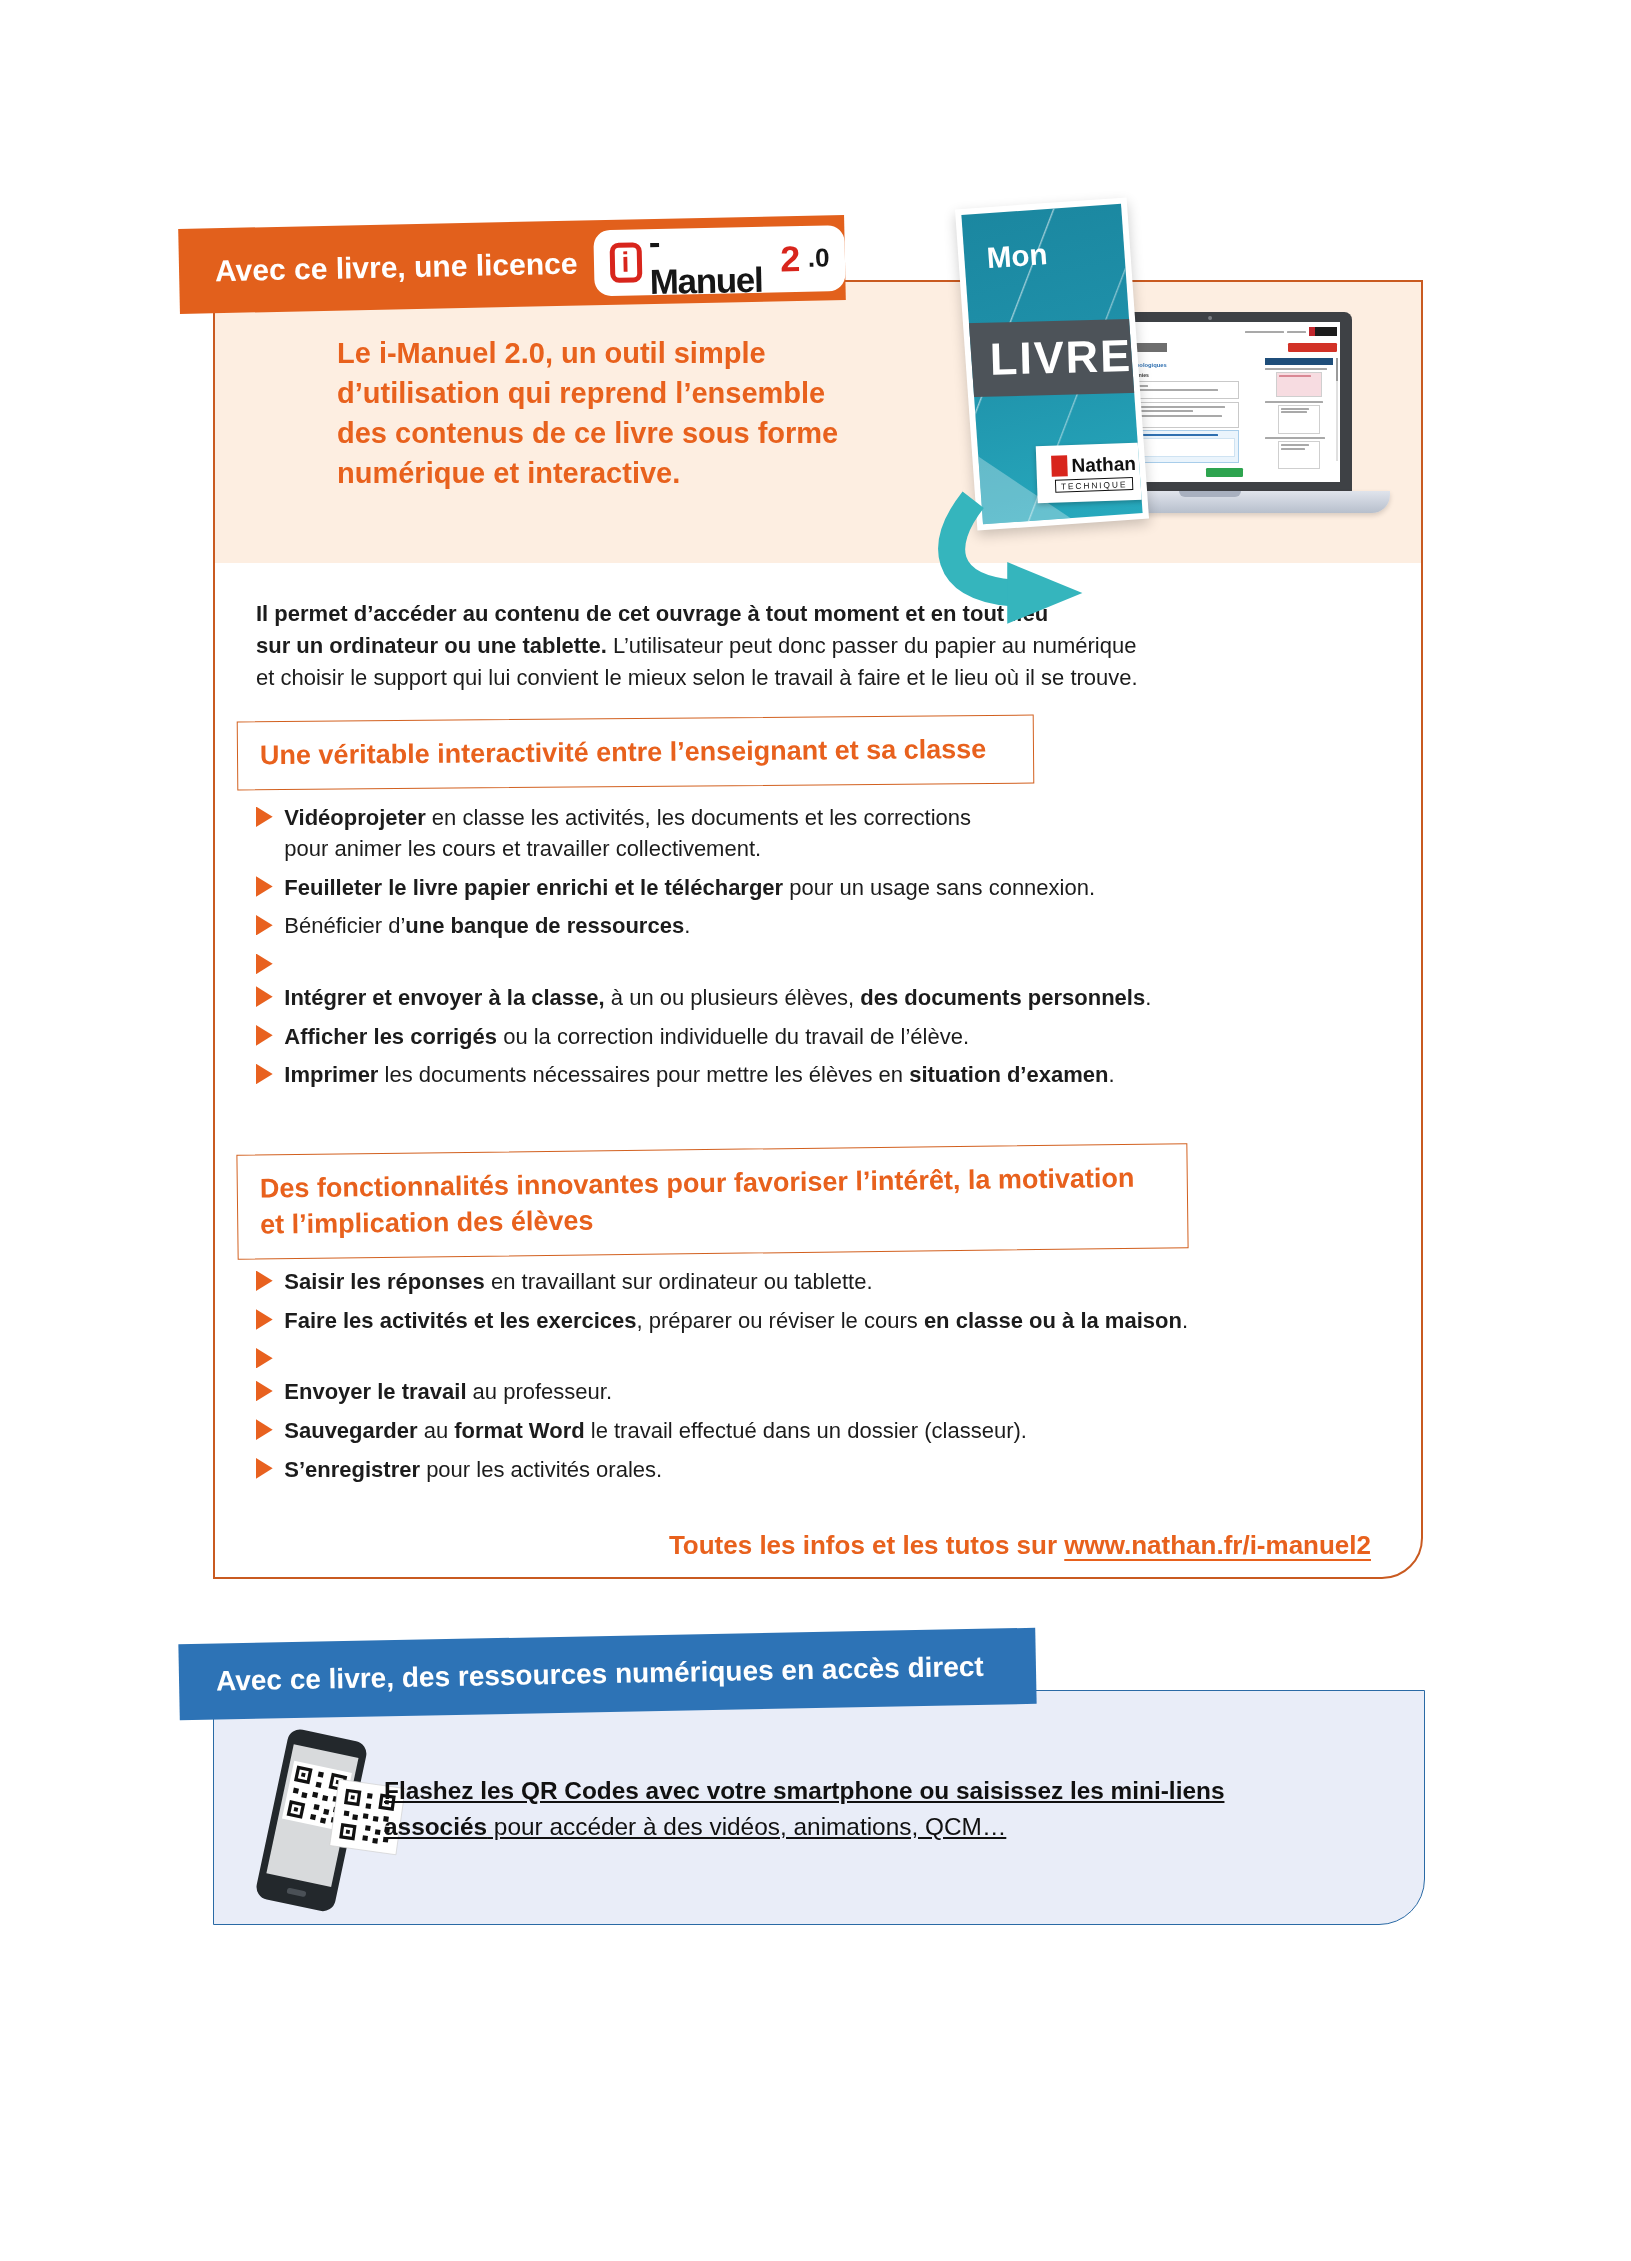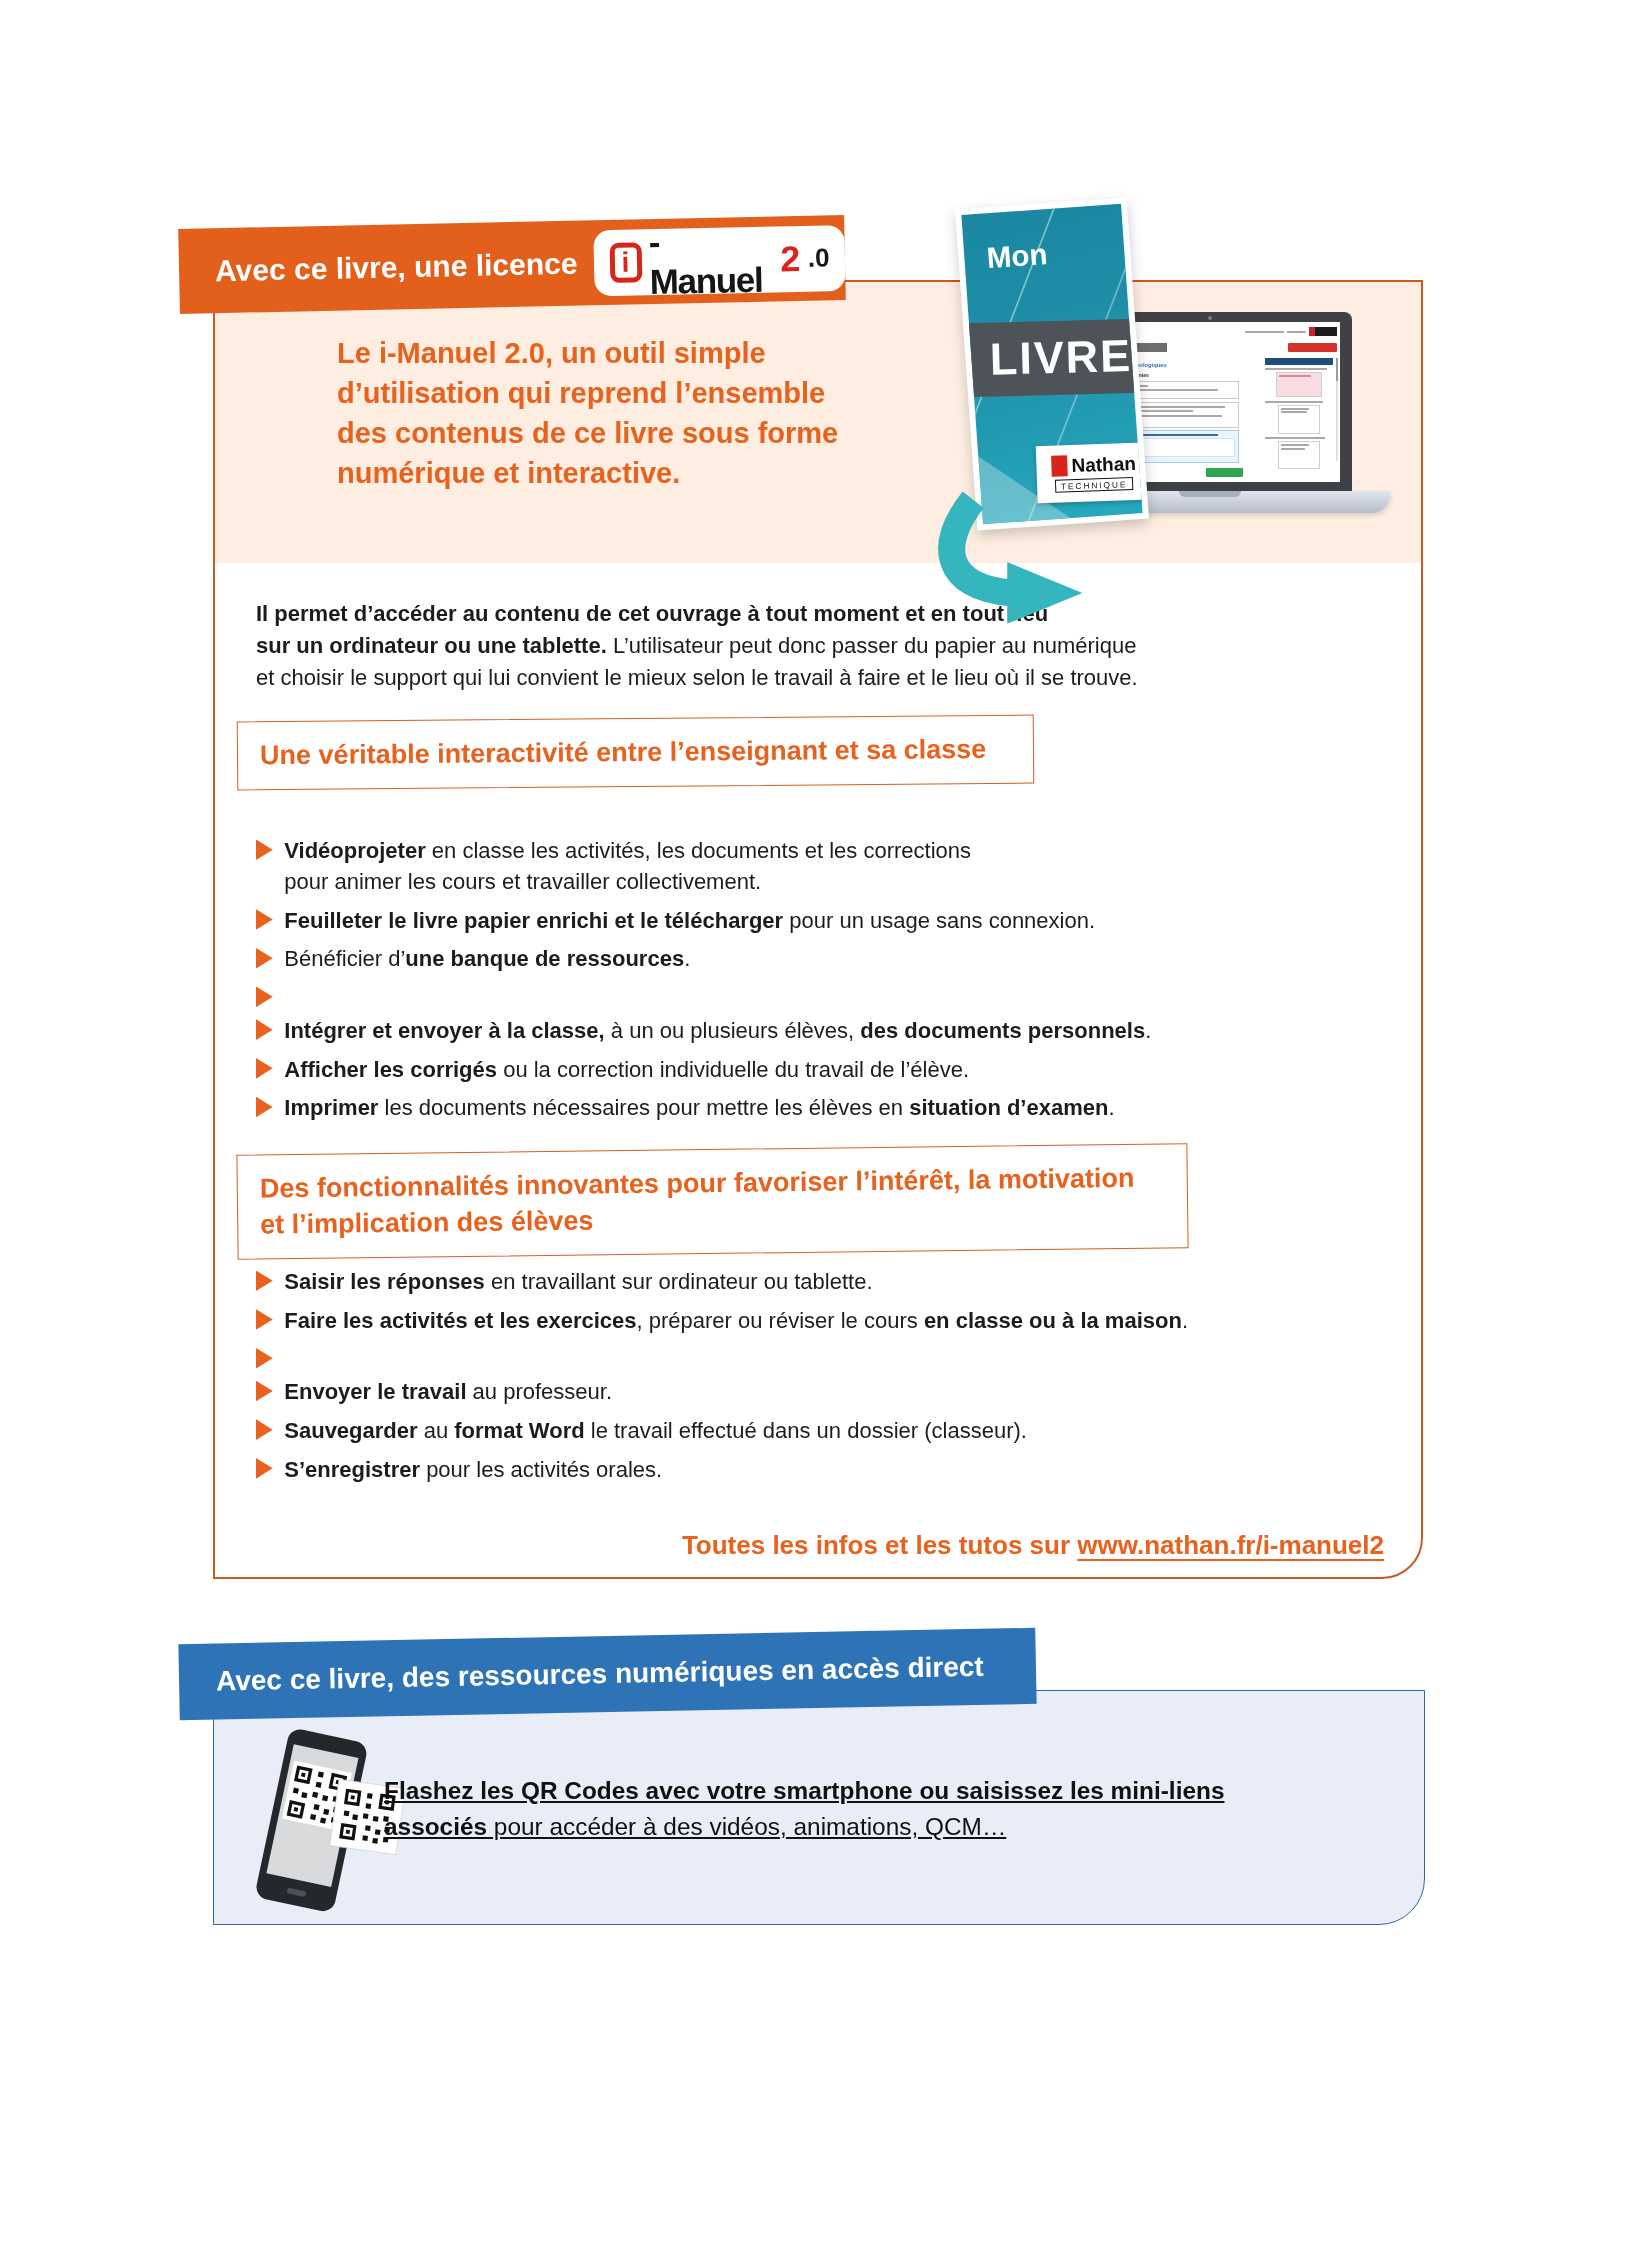--- a/index.html
+++ b/index.html
@@ -27,27 +27,27 @@
                  font-weight:bold;color:#e8611d;white-space:pre-line;}
   .intro-par{position:absolute;left:41px;top:316px;font-size:22px;line-height:32px;white-space:pre-wrap;}
   .intro-par b,.rich b{font-weight:bold;}
 
   .sec{position:absolute;left:22px;border:1.9px solid #d2601f;background:#fff;color:#e8611d;
        font-weight:bold;font-size:27px;line-height:36px;padding:15.4px 22px;white-space:pre-line;box-sizing:border-box;}
   .sec1{top:436px;width:797px;transform:rotate(-0.5deg);}
   .sec2{top:867px;width:951px;transform:rotate(-0.7deg);}
 
   .blist{position:absolute;left:41px;margin:0;padding:0;list-style:none;font-size:22px;line-height:31px;width:1066px;}
-  .list1{top:553px;}
+  .list1{top:520px;}
   .list2{top:984px;}
   .blist li{display:flex;gap:11.6px;margin-bottom:7.7px;align-items:flex-start;}
   .tri{flex:0 0 auto;width:16.7px;height:20.6px;background:#e8611f;clip-path:polygon(0 0,100% 50%,0 100%);margin-top:4.5px;}
   .blist p{margin:0;white-space:pre-wrap;}
 
-  .infos{position:absolute;right:37px;top:1248px;font-size:26px;font-weight:bold;color:#e8611d;white-space:nowrap;}
+  .infos{position:absolute;right:50px;top:1248px;font-size:26px;font-weight:bold;color:#e8611d;white-space:nowrap;}
   .infos .url{text-decoration:underline;text-underline-offset:5.1px;cursor:pointer;}
 
   
   .book{position:absolute;left:966px;top:203px;width:172px;height:322px;background:#fff;padding:5.8px;
         box-sizing:border-box;transform:rotate(-4deg);box-shadow:0 5.1px 13px rgba(0,0,0,.20);z-index:7;}
   .book-inner{position:relative;width:100%;height:100%;overflow:hidden;
       background:linear-gradient(170deg,#1b87a0 0%,#1e8fa8 40%,#27a9bd 100%);}
   .book-inner:before{content:"";position:absolute;inset:0;
       background:linear-gradient(115deg,transparent 30%,rgba(255,255,255,.55) 30.4%,transparent 31%,
                  transparent 62%,rgba(255,255,255,.45) 62.4%,transparent 63%);}

